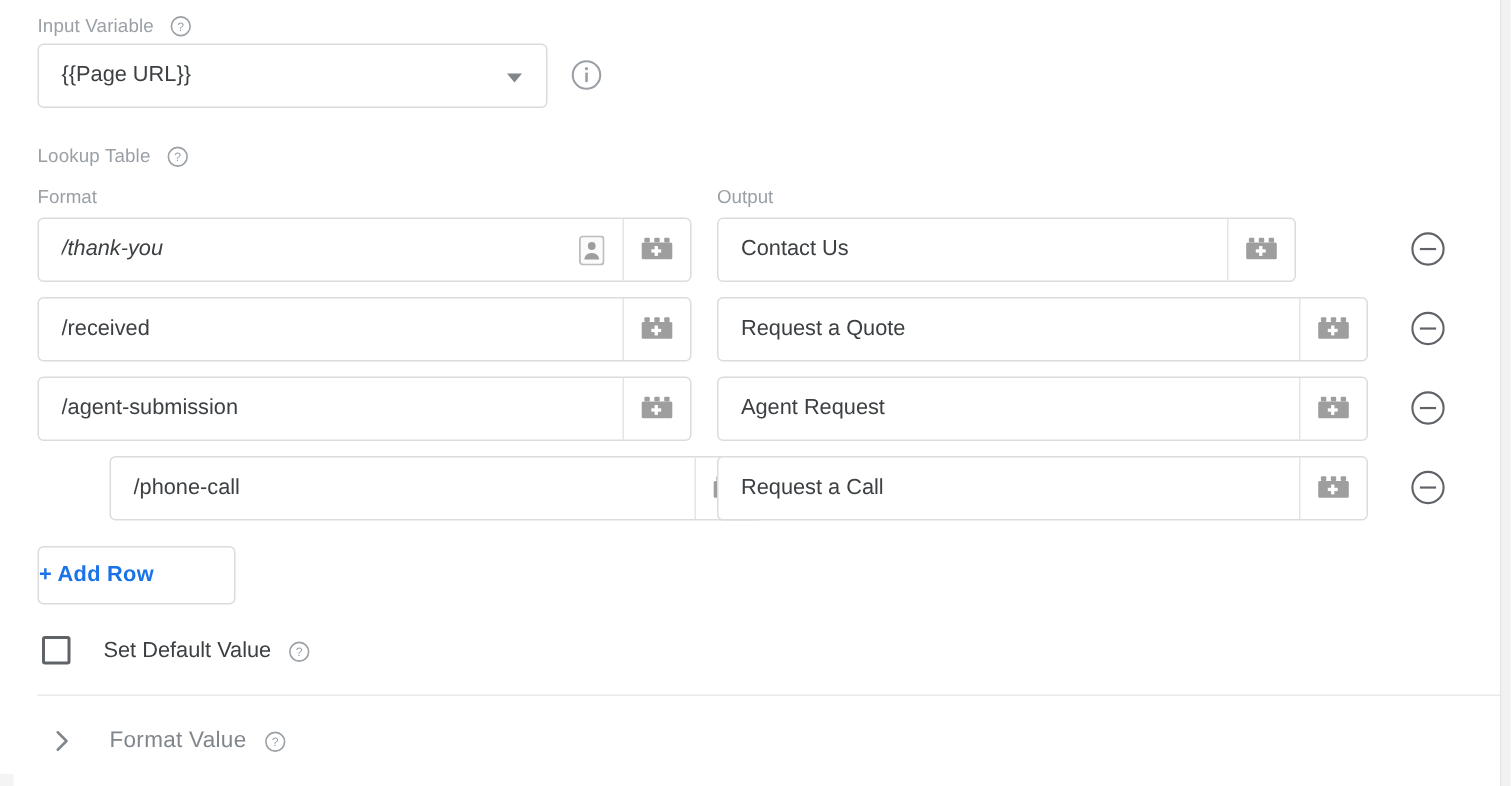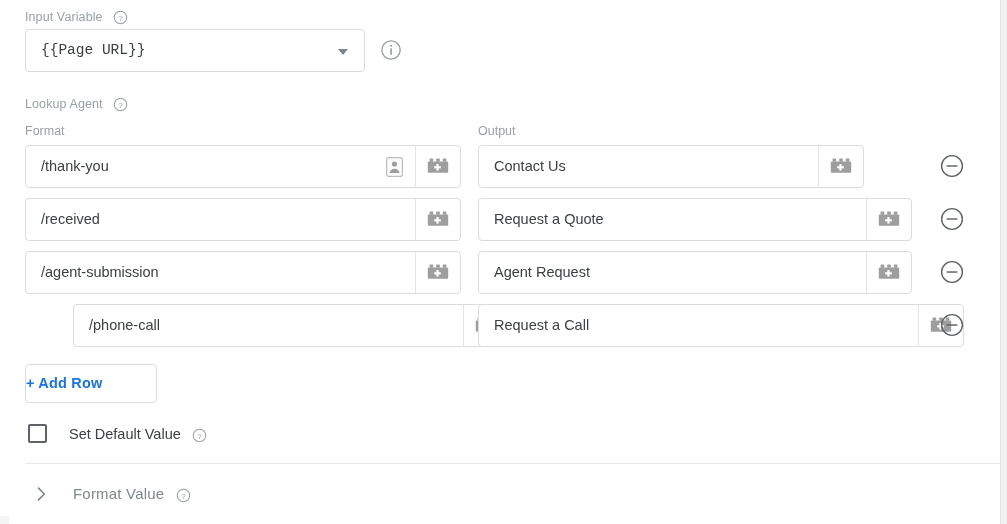--- a/index.html
+++ b/index.html
@@ -86,21 +86,20 @@
     border-radius: 4px;
     background: #fff;
   }
   .select-value {
     position: absolute;
     left: 15px;
     top: 12px;
     font-size: 14.5px;
     color: #3c4043;
     white-space: nowrap;
-    font-family: Liberation Mono, monospace;
   }
   .select-caret {
     position: absolute;
     right: 16px;
     top: 19px;
     width: 0; height: 0;
     border-left: 5px solid transparent;
     border-right: 5px solid transparent;
     border-top: 6px solid #80868b;
   }
@@ -263,33 +262,33 @@
 
   <span class="info-icon">
     <svg width="22" height="22" viewBox="0 0 24 24">
       <circle cx="12" cy="12" r="10" fill="none" stroke="#9aa0a6" stroke-width="1.5"></circle>
       <circle cx="12" cy="7.4" r="1.15" fill="#9aa0a6"></circle>
       <rect x="11.1" y="10.2" width="1.9" height="7" rx="0.6" fill="#9aa0a6"></rect>
     </svg>
   </span>
 
   <div class="field-label" style="left:25px; top:97px;">
-    <span>Lookup Agent</span>
+    <span>Lookup Table</span>
     <span class="help-icon">
       <svg width="15" height="15" viewBox="0 0 24 24">
         <circle cx="12" cy="12" r="10" fill="none" stroke="#9aa0a6" stroke-width="1.7"></circle>
         <text x="12" y="17" font-size="13" font-family="Liberation Sans, sans-serif" fill="#9aa0a6" text-anchor="middle">?</text>
       </svg>
     </span>
   </div>
 
   <div class="col-label" style="left:25px; top:124px;">Format</div>
   <div class="col-label" style="left:478px; top:124px;">Output</div>
 
-  <div class="row-field" style="left:25px; top:145px; width:436px;">
+  <div class="row-field" style="left:25px; top:145px; width:436px;font-style:italic;">
     <span class="val">/thank-you</span>
     <span class="autofill-ico">
       <svg width="17" height="20" viewBox="0 0 17 20">
         <rect x="0.6" y="0.6" width="15.8" height="18.8" rx="2" fill="#fbfbfb" stroke="#bdbdbd" stroke-width="1.2"></rect>
         <circle cx="8.5" cy="7" r="2.6" fill="#9e9e9e"></circle>
         <path d="M3.6 16c0-2.7 2.2-4.3 4.9-4.3s4.9 1.6 4.9 4.3z" fill="#9e9e9e"></path>
       </svg>
     </span>
     <span class="lego-cell">
       <span class="lego-ico">
@@ -408,21 +407,21 @@
           <rect x="2.6" y="0.5" width="3.6" height="3.2" rx="0.7" fill="#9e9e9e"></rect>
           <rect x="9.2" y="0.5" width="3.6" height="3.2" rx="0.7" fill="#9e9e9e"></rect>
           <rect x="15.8" y="0.5" width="3.6" height="3.2" rx="0.7" fill="#9e9e9e"></rect>
           <rect x="0.8" y="3.6" width="20.4" height="11.2" rx="1" fill="#9e9e9e"></rect>
           <rect x="9.4" y="6" width="2.2" height="6.6" fill="#ffffff"></rect>
           <rect x="7.2" y="8.2" width="6.6" height="2.2" fill="#ffffff"></rect>
         </svg>
       </span>
     </span>
   </div>
-  <div class="row-field" style="left:478px; top:304px; width:486px;">
+  <div class="row-field" style="left:478px; top:304px; width:434px;">
     <span class="val">Request a Call</span>
     <span class="lego-cell">
       <span class="lego-ico">
         <svg width="22" height="18" viewBox="0 0 22 18">
           <rect x="2.6" y="0.5" width="3.6" height="3.2" rx="0.7" fill="#9e9e9e"></rect>
           <rect x="9.2" y="0.5" width="3.6" height="3.2" rx="0.7" fill="#9e9e9e"></rect>
           <rect x="15.8" y="0.5" width="3.6" height="3.2" rx="0.7" fill="#9e9e9e"></rect>
           <rect x="0.8" y="3.6" width="20.4" height="11.2" rx="1" fill="#9e9e9e"></rect>
           <rect x="9.4" y="6" width="2.2" height="6.6" fill="#ffffff"></rect>
           <rect x="7.2" y="8.2" width="6.6" height="2.2" fill="#ffffff"></rect>

